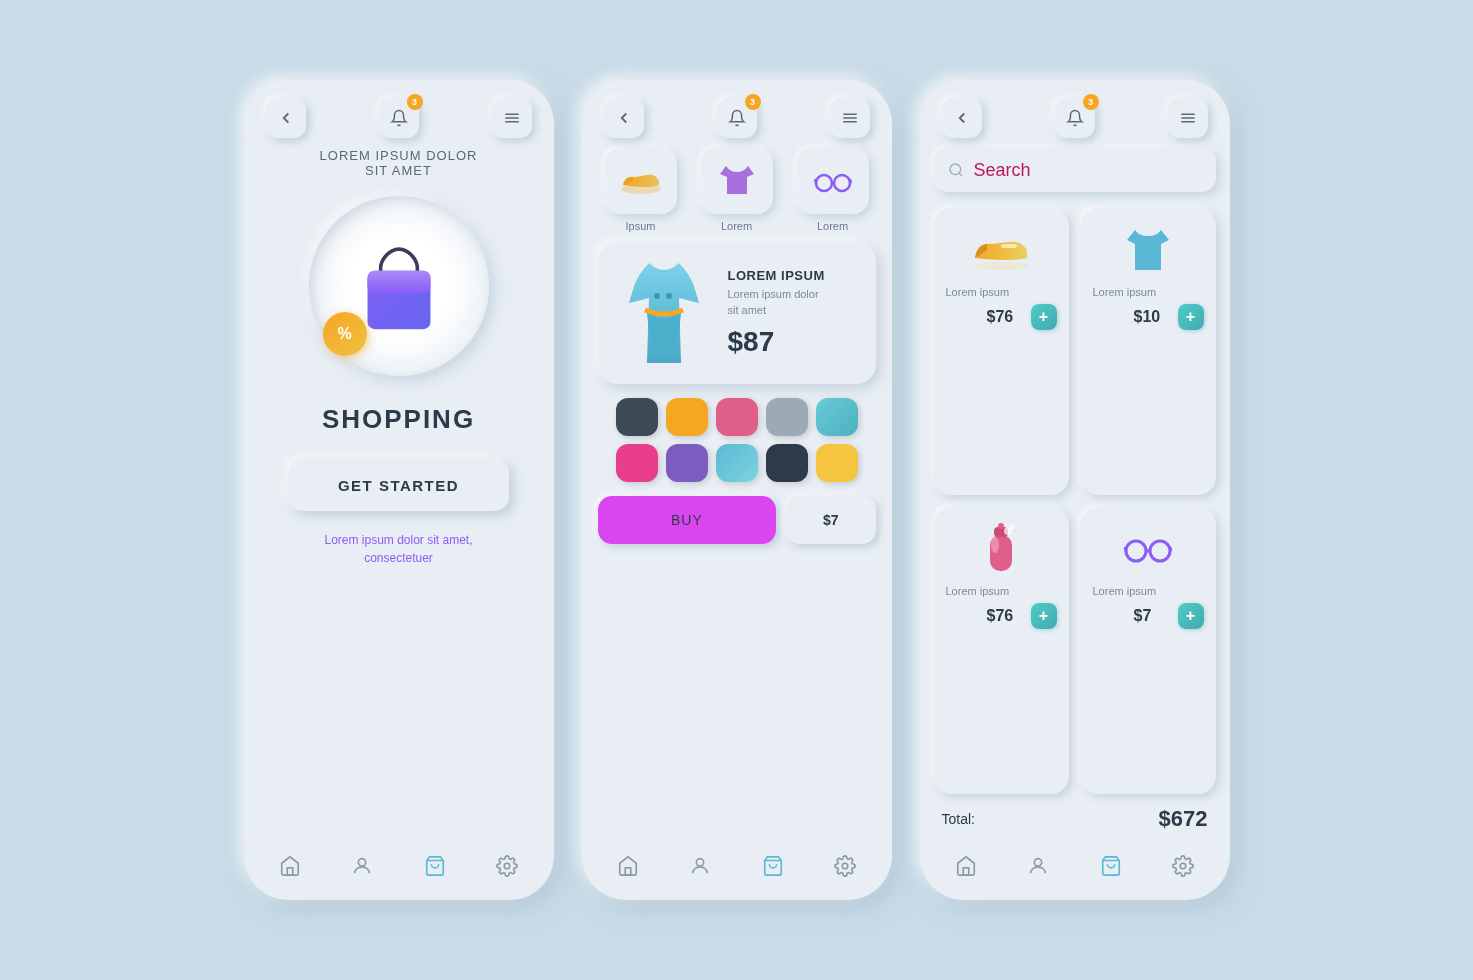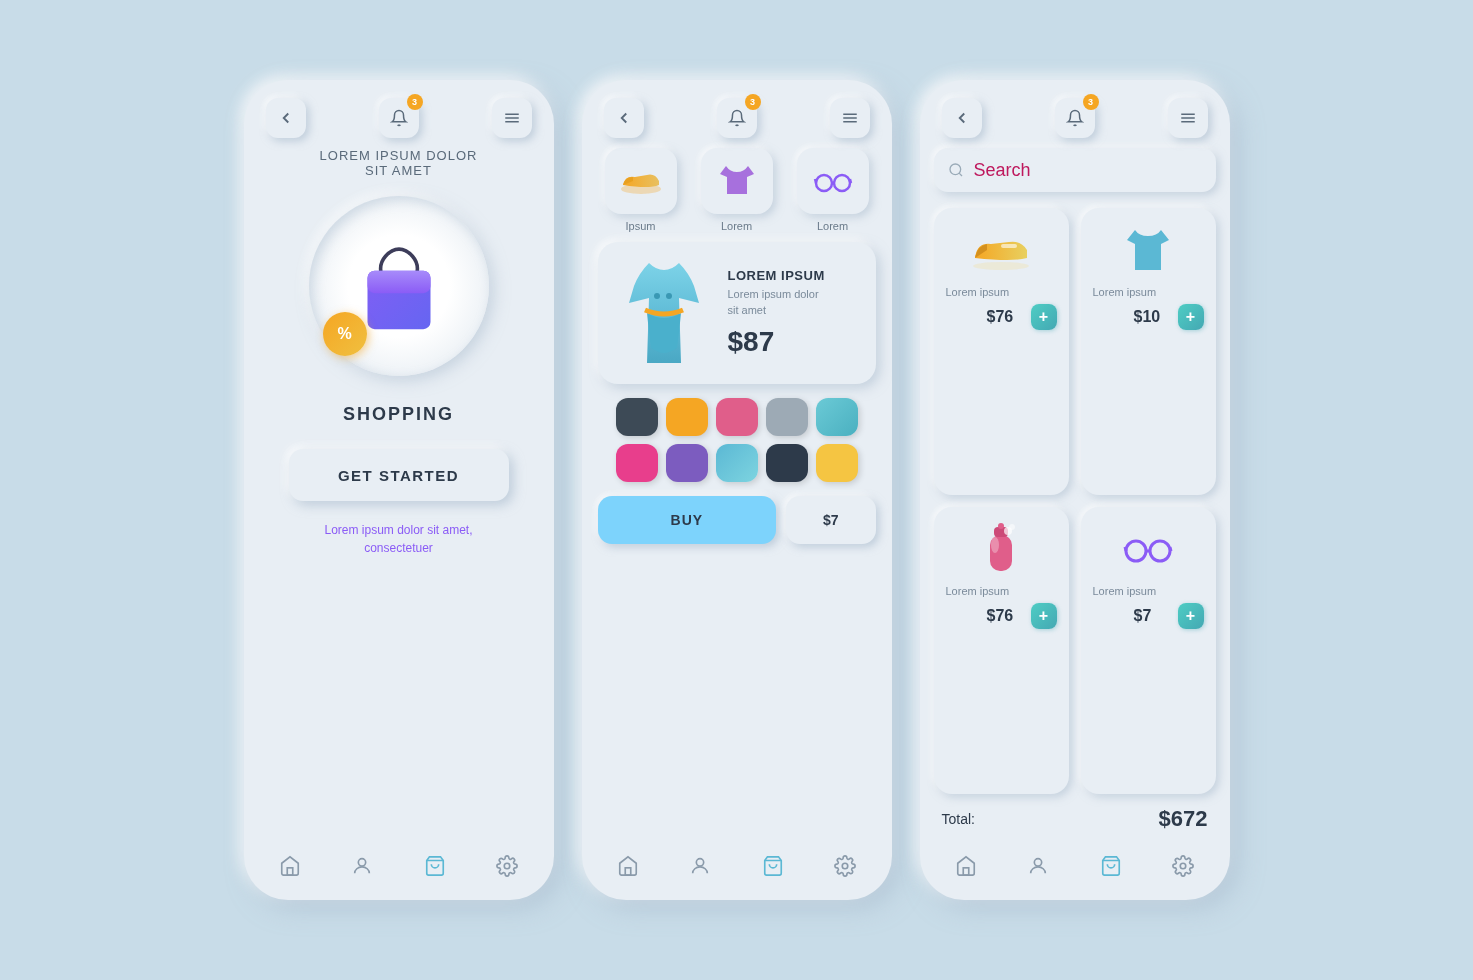--- a/index.html
+++ b/index.html
@@ -106,21 +106,21 @@
       color: white;
       font-size: 16px;
       font-weight: bold;
       box-shadow: 2px 2px 8px rgba(245,166,35,0.5);
     }
     .shopping-bag {
       width: 90px;
       height: 100px;
     }
     .app-title {
-      font-size: 18px;
+      font-size: 26px;
       font-weight: 900;
       letter-spacing: 2px;
       color: #2d3a4a;
       margin-bottom: 24px;
     }
     .get-started-btn {
       width: 220px;
       height: 52px;
       background: #e8eef4;
       box-shadow: 4px 4px 12px rgba(160,180,200,0.6), -3px -3px 8px rgba(255,255,255,0.9);
@@ -231,28 +231,28 @@
       box-shadow: 2px 2px 6px rgba(0,0,0,0.15);
     }
     .buy-bar {
       display: flex;
       gap: 10px;
       margin-bottom: 8px;
     }
     .buy-btn {
       flex: 2;
       height: 48px;
-      background: #7dd3fc;
+      background: #d946ef;
       border-radius: 14px;
       box-shadow: 3px 3px 8px rgba(160,180,200,0.6), -2px -2px 6px rgba(255,255,255,0.9);
       display: flex;
       align-items: center;
       justify-content: center;
       font-size: 14px;
-      font-weight: 700;
+      font-weight: 400;
       letter-spacing: 1px;
       color: #2d3a4a;
       cursor: pointer;
     }
     .price-btn {
       flex: 1;
       height: 48px;
       background: #e8eef4;
       border-radius: 14px;
       box-shadow: 3px 3px 8px rgba(160,180,200,0.6), -2px -2px 6px rgba(255,255,255,0.9);

